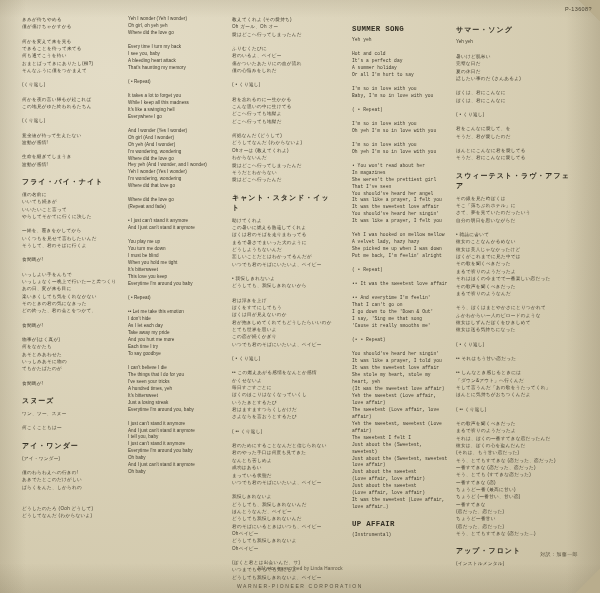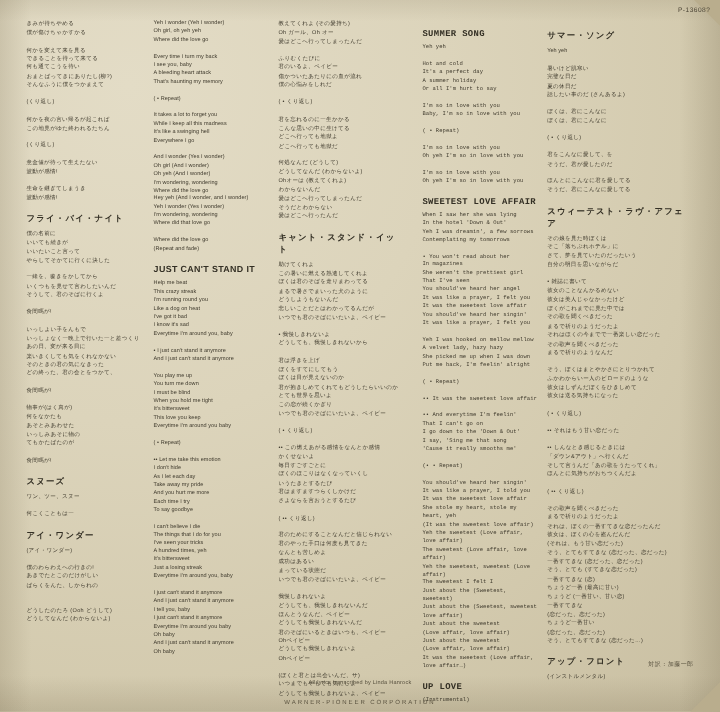--- a/index.html
+++ b/index.html
@@ -180,30 +180,20 @@
         <div class="ln">Hey yeh (And I wonder, and I wonder)</div>
         <div class="ln">Yeh I wonder (Yes I wonder)</div>
         <div class="ln">I'm wondering, wondering</div>
         <div class="ln">Where did that love go</div>
       </div>
       <div class="blk">
         <div class="ln">Where did the love go</div>
         <div class="ln">(Repeat and fade)</div>
       </div>
       <div class="blk">
-        <div class="ttl">JUST CAN'T STAND IT</div>
-        <div class="ln">Help me beat</div>
-        <div class="ln">This crazy streak</div>
-        <div class="ln">I'm running round you</div>
-        <div class="ln">Like a dog on heat</div>
-        <div class="ln">I've got it bad</div>
-        <div class="ln">I know it's sad</div>
-        <div class="ln">Everytime I'm around you, baby</div>
-      </div>
-      <div class="blk">
         <div class="ln">• I just can't stand it anymore</div>
         <div class="ln">And I just can't stand it anymore</div>
       </div>
       <div class="blk">
         <div class="ln">You play me up</div>
         <div class="ln">You turn me down</div>
         <div class="ln">I must be blind</div>
         <div class="ln">When you hold me tight</div>
         <div class="ln">It's bittersweet</div>
         <div class="ln">This love you keep</div>
@@ -351,27 +341,20 @@
       <div class="blk">
         <div class="ln">( • Repeat)</div>
       </div>
       <div class="blk">
         <div class="ln">I'm so in love with you</div>
         <div class="ln">Oh yeh I'm so in love with you</div>
       </div>
       <div class="blk">
         <div class="ln">I'm so in love with you</div>
         <div class="ln">Oh yeh I'm so in love with you</div>
-      </div>
-      <div class="blk">
-        <div class="ttl">SWEETEST LOVE AFFAIR</div>
-        <div class="ln">When I saw her she was lying</div>
-        <div class="ln">In the hotel 'Down &amp; Out'</div>
-        <div class="ln">Yeh I was dreamin', a few sorrows</div>
-        <div class="ln">Contemplating my tomorrows</div>
       </div>
       <div class="blk">
         <div class="ln">• You won't read about her</div>
         <div class="ln">In magazines</div>
         <div class="ln">She weren't the prettiest girl</div>
         <div class="ln">That I've seen</div>
         <div class="ln">You should've heard her angel</div>
         <div class="ln">It was like a prayer, I felt you</div>
         <div class="ln">It was the sweetest love affair</div>
         <div class="ln">You should've heard her singin'</div>
@@ -411,21 +394,21 @@
         <div class="ln">The sweetest I felt I</div>
         <div class="ln">Just about the (Sweetest, sweetest)</div>
         <div class="ln">Just about the (Sweetest, sweetest love affair)</div>
         <div class="ln">Just about the sweetest</div>
         <div class="ln">(Love affair, love affair)</div>
         <div class="ln">Just about the sweetest</div>
         <div class="ln">(Love affair, love affair)</div>
         <div class="ln">It was the sweetest (Love affair, love affair…)</div>
       </div>
       <div class="blk">
-        <div class="ttl">UP LOVE</div>
+        <div class="ttl">UP AFFAIR</div>
         <div class="ln">(Instrumental)</div>
       </div>
     </div>
   <div class="col c5">
       <div class="blk">
         <div class="ttl jp">サマー・ソング</div>
         <div class="ln">Yeh yeh</div>
       </div>
       <div class="blk">
         <div class="ln jp">暑いけど肌寒い</div>

